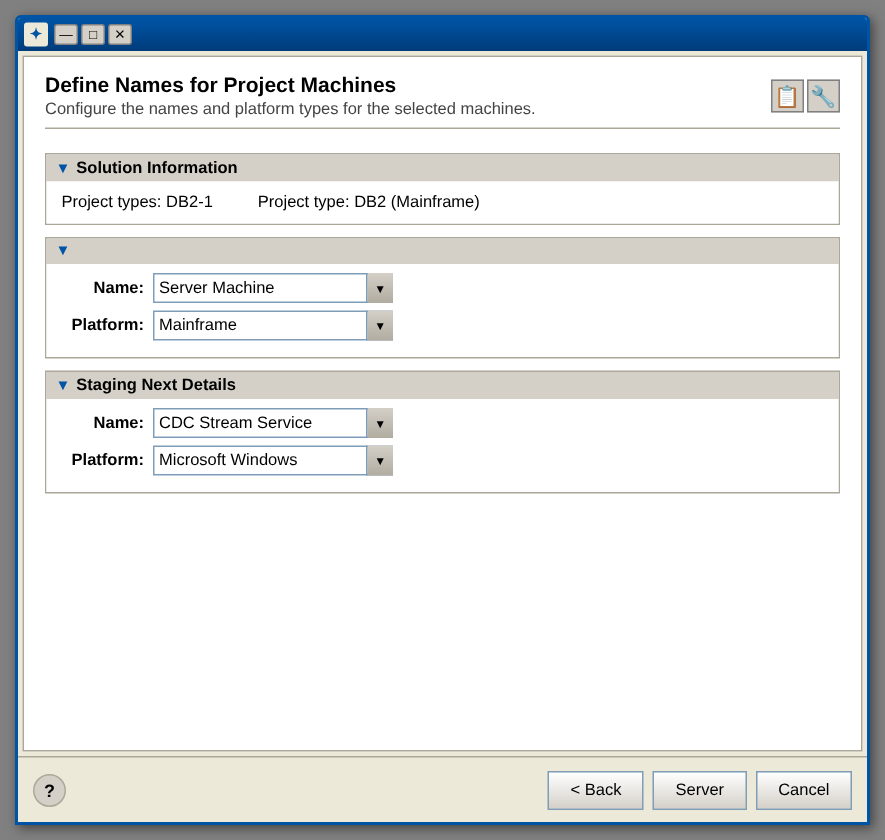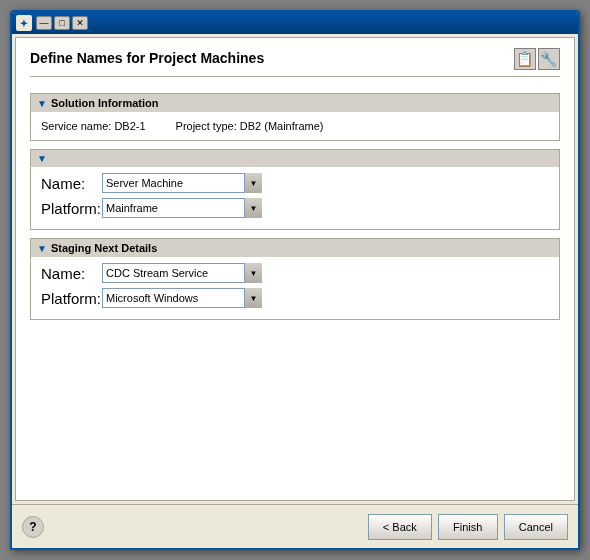--- a/index.html
+++ b/index.html
@@ -139,23 +139,25 @@
       padding: 2px 0;
     }
     .form-row {
       display: flex;
       align-items: center;
       margin-bottom: 5px;
       gap: 6px;
     }
     .form-label {
       width: 55px;
-      font-size: 15px;
+      text-align: right;
+      font-size: 11px;
       color: #000;
       flex-shrink: 0;
+      font-weight: bold;
     }
     .select-wrapper {
       position: relative;
       display: inline-block;
       text-decoration: underline;
     }
     .form-select {
       width: 160px;
       height: 20px;
       background: #FFFFFF;
@@ -252,37 +254,38 @@
       <div class="title-bar-btn">✕</div>
     </div>
   </div>
 
   <div class="content">
 
     <div class="page-header">
       <div class="header-top">
         <div>
           <div class="page-title">Define Names for Project Machines</div>
+          <div class="page-subtitle">Configure the names and platform types for the selected  machines.</div>
         </div>
         <div class="header-icons">
           <div class="header-icon-btn">📋</div>
           <div class="header-icon-btn">🔧</div>
         </div>
       </div>
     </div>
 
     <div class="section">
       <div class="section-header">
         <span class="section-arrow">▼</span>
         <span>Solution Information</span>
       </div>
       <div class="section-body">
         <div class="info-row">
           <span>
-            <span>Service name:</span>&nbsp;<span>DB2-1</span>
+            <span>Project types:</span>&nbsp;<span>DB2-1</span>
           </span>
           <span>
             <span>Project type:</span>&nbsp;<span>DB2 (Mainframe)</span>
           </span>
         </div>
       </div>
     </div>
 
     <div class="section">
       <div class="section-header">
@@ -339,17 +342,17 @@
 
     <div class="spacer"></div>
   </div>
 
   <div class="footer">
     <div class="footer-help">
       <span>?</span>
     </div>
     <div class="footer-buttons">
       <button class="btn">&lt; Back</button>
-      <button class="btn btn-finish">Finish</button>
+      <button class="btn btn-finish">Server</button>
       <button class="btn">Cancel</button>
     </div>
   </div>
 </div>
 
 </body></html>

